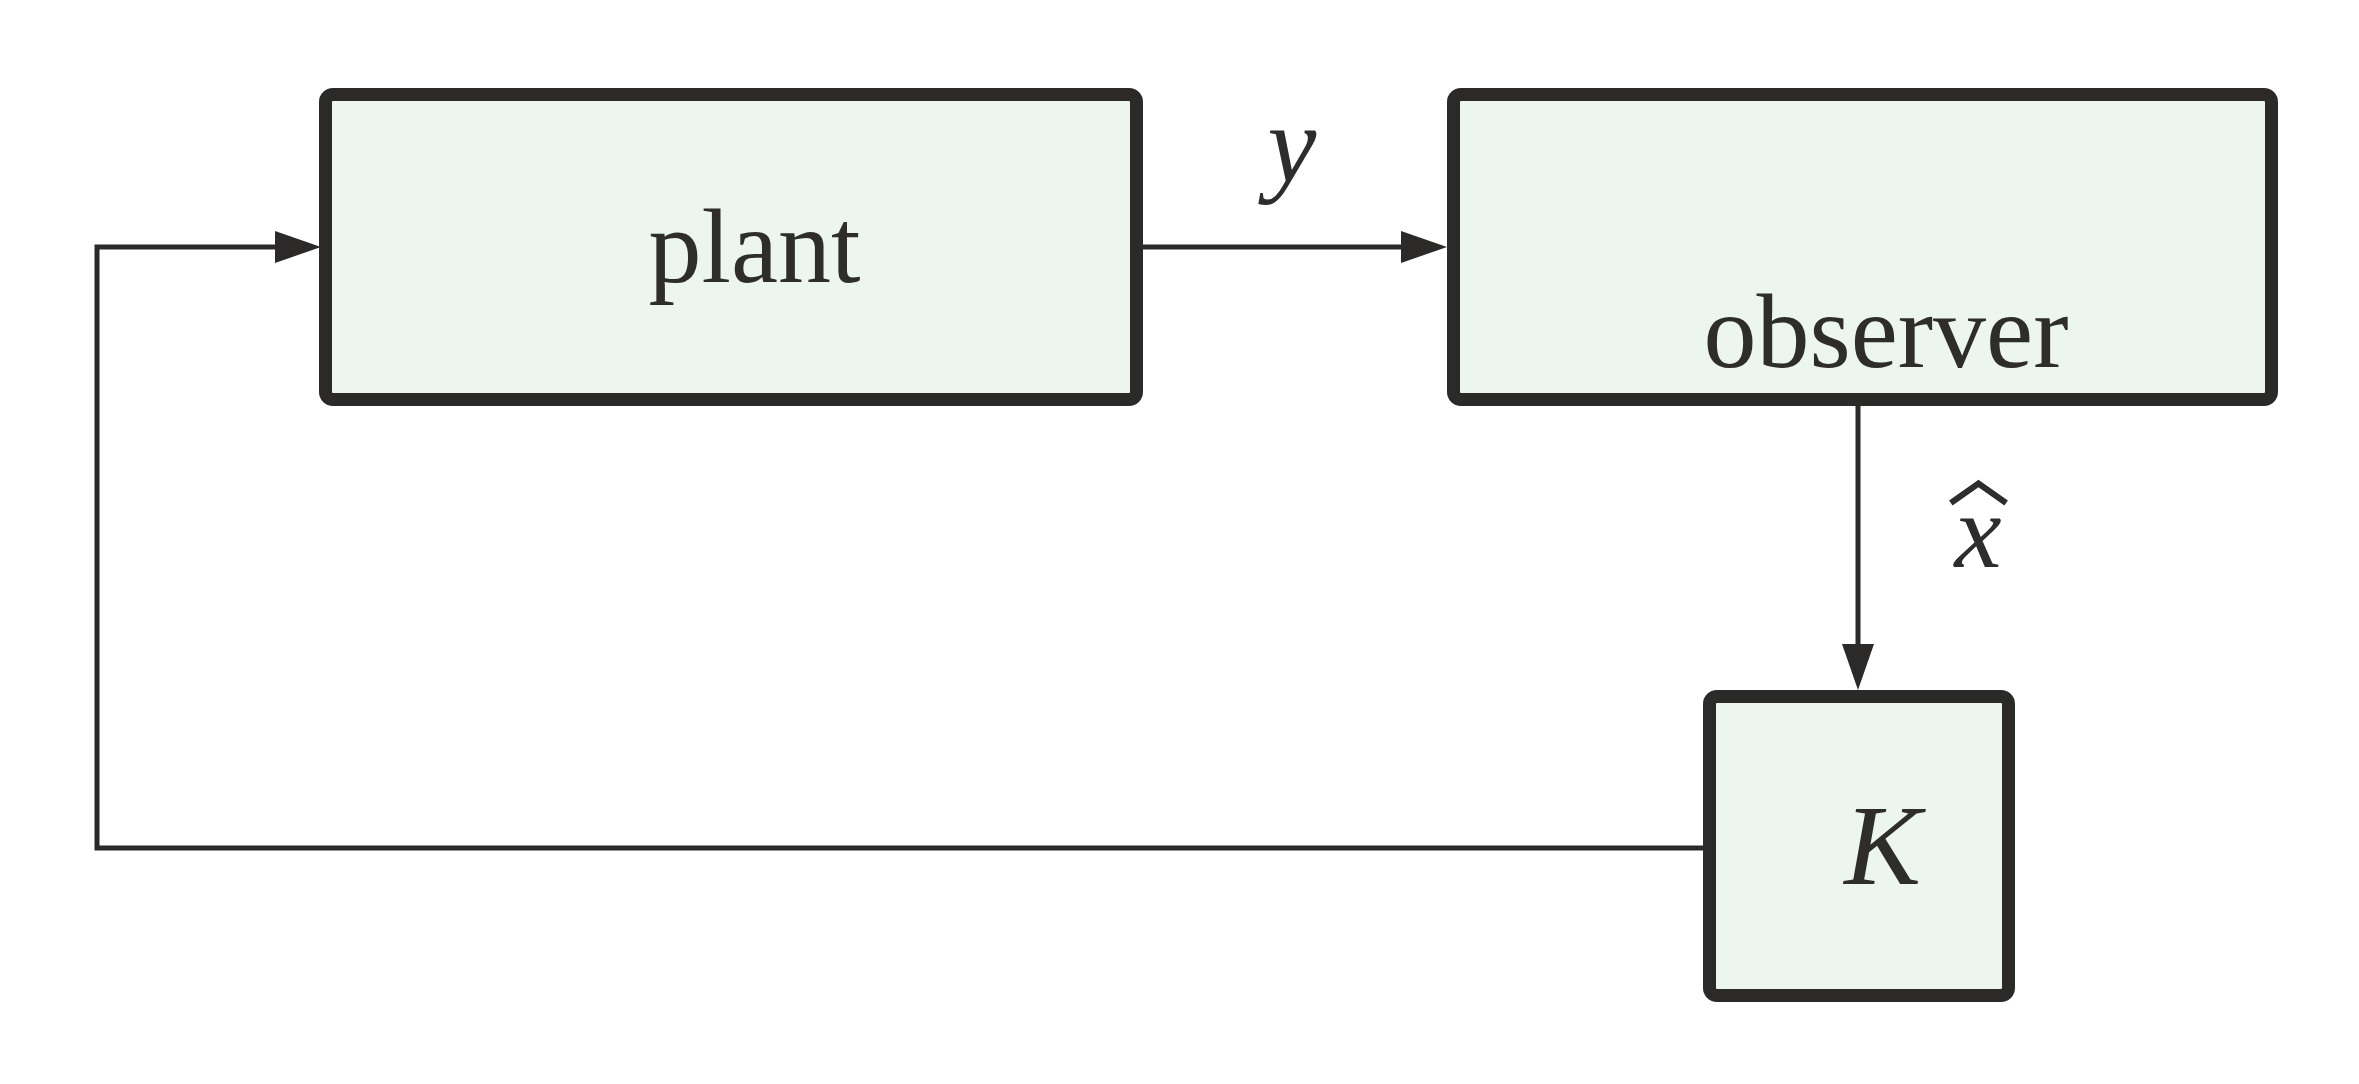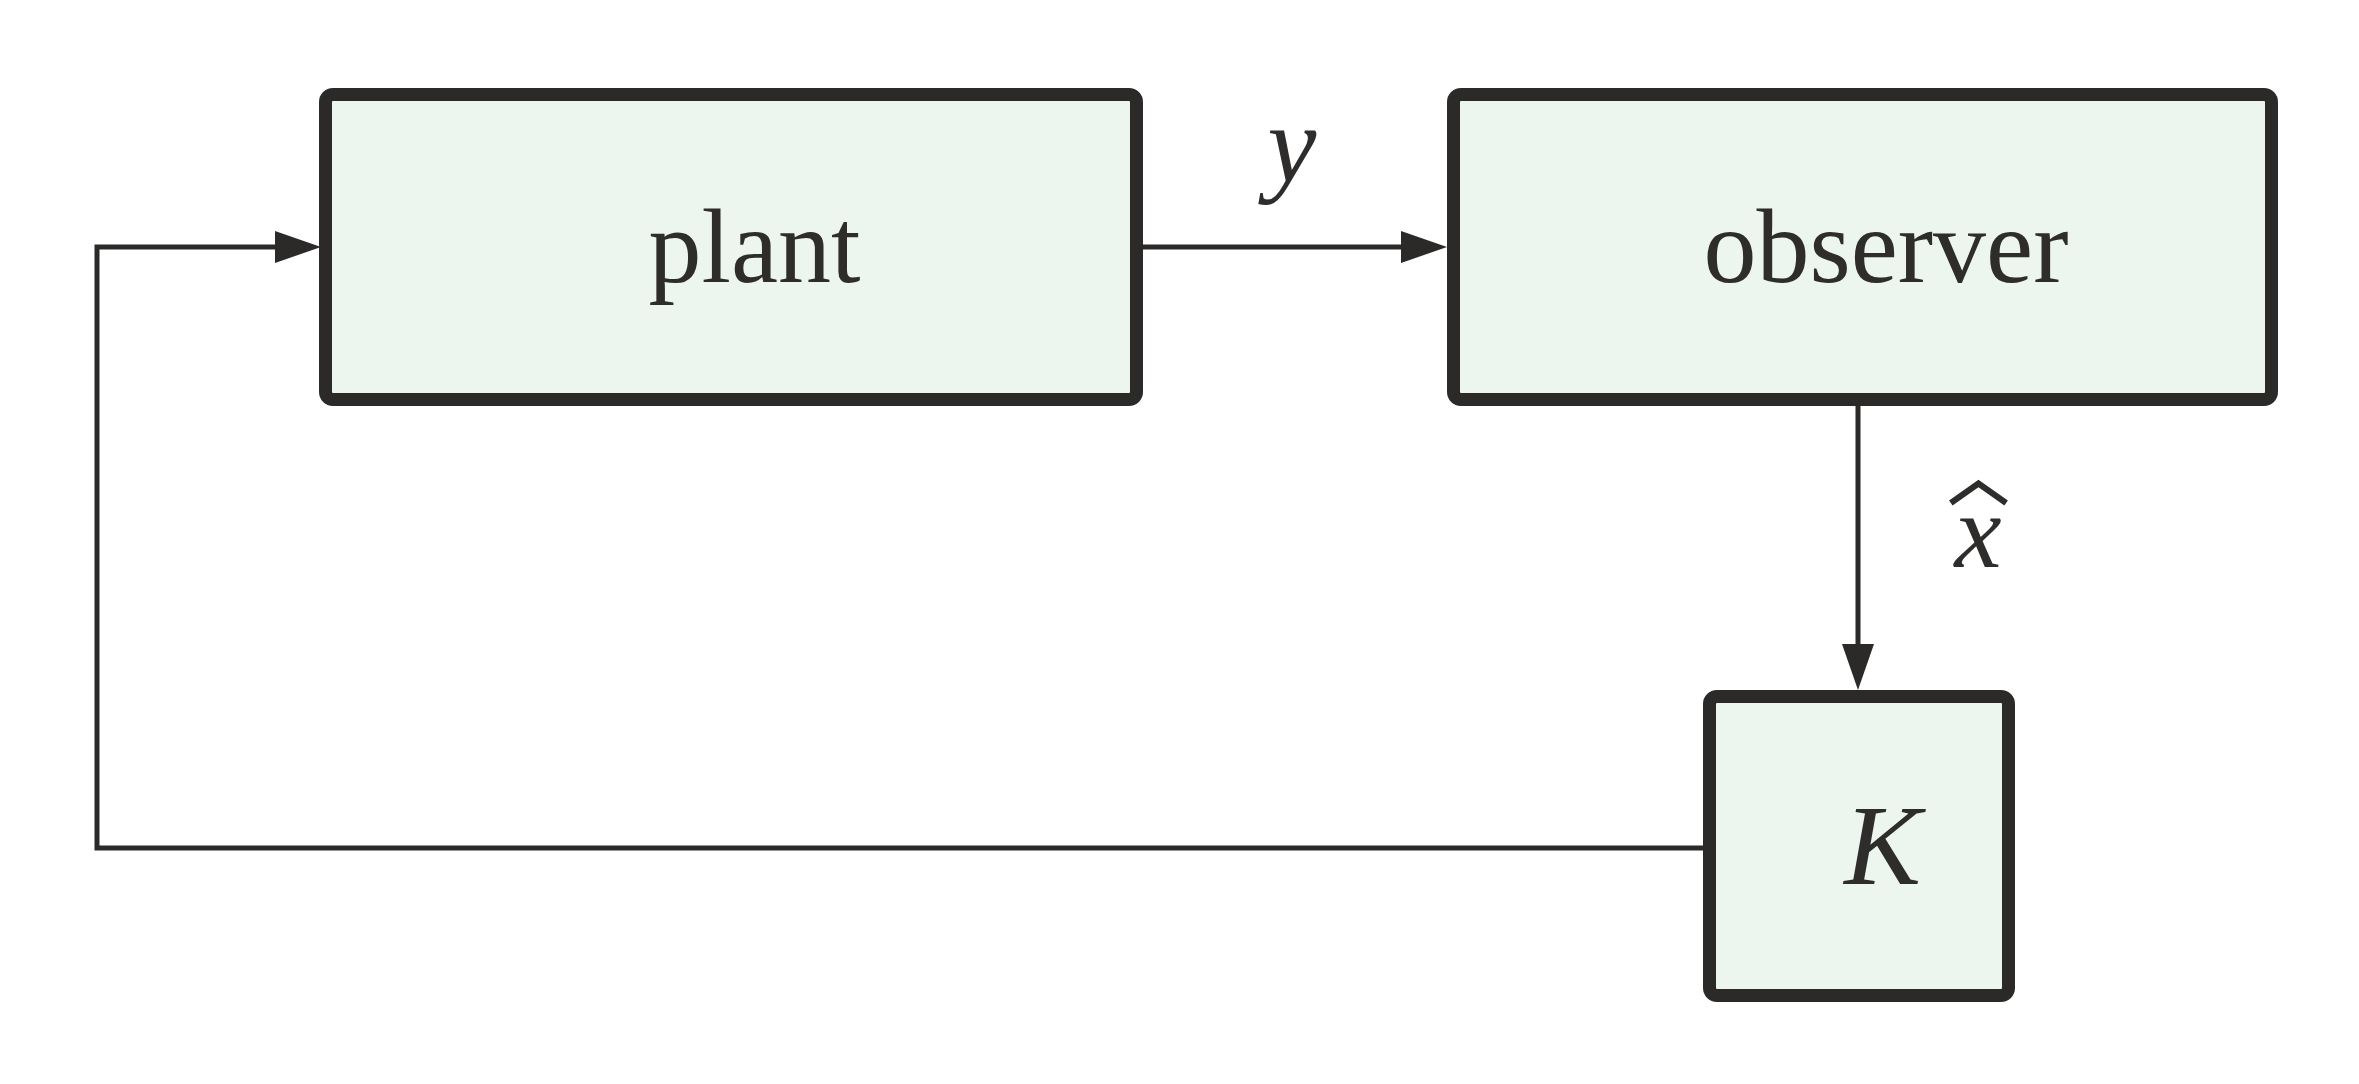--- a/index.html
+++ b/index.html
@@ -36,21 +36,21 @@
     box-sizing: border-box;
     background: var(--block-fill);
     border: 13px solid var(--block-border);
     border-radius: 14px;
     display: flex;
     align-items: center;
     justify-content: center;
     line-height: 1.15;
   }
   .block-plant    { left: 319px;  top: 88px;  width: 824px; height: 318px; }
-  .block-observer { left: 1447px; top: 88px;  width: 831px; height: 318px; }
+  .block-observer { left: 1447px; top: 88px;  width: 831px; height: 318px; align-items: flex-end; }
   .block-gain     { left: 1703px; top: 690px; width: 312px; height: 312px; }
   .block-label { font-size: 106px; font-style: normal; margin-left: 47px; }
   .block-gain .block-label { font-size: 115px; font-style: italic; }
   .sig {
     position: absolute;
     transform: translate(-50%, -50%);
     font-style: italic;
     line-height: 1.15;
     white-space: nowrap;
   }

